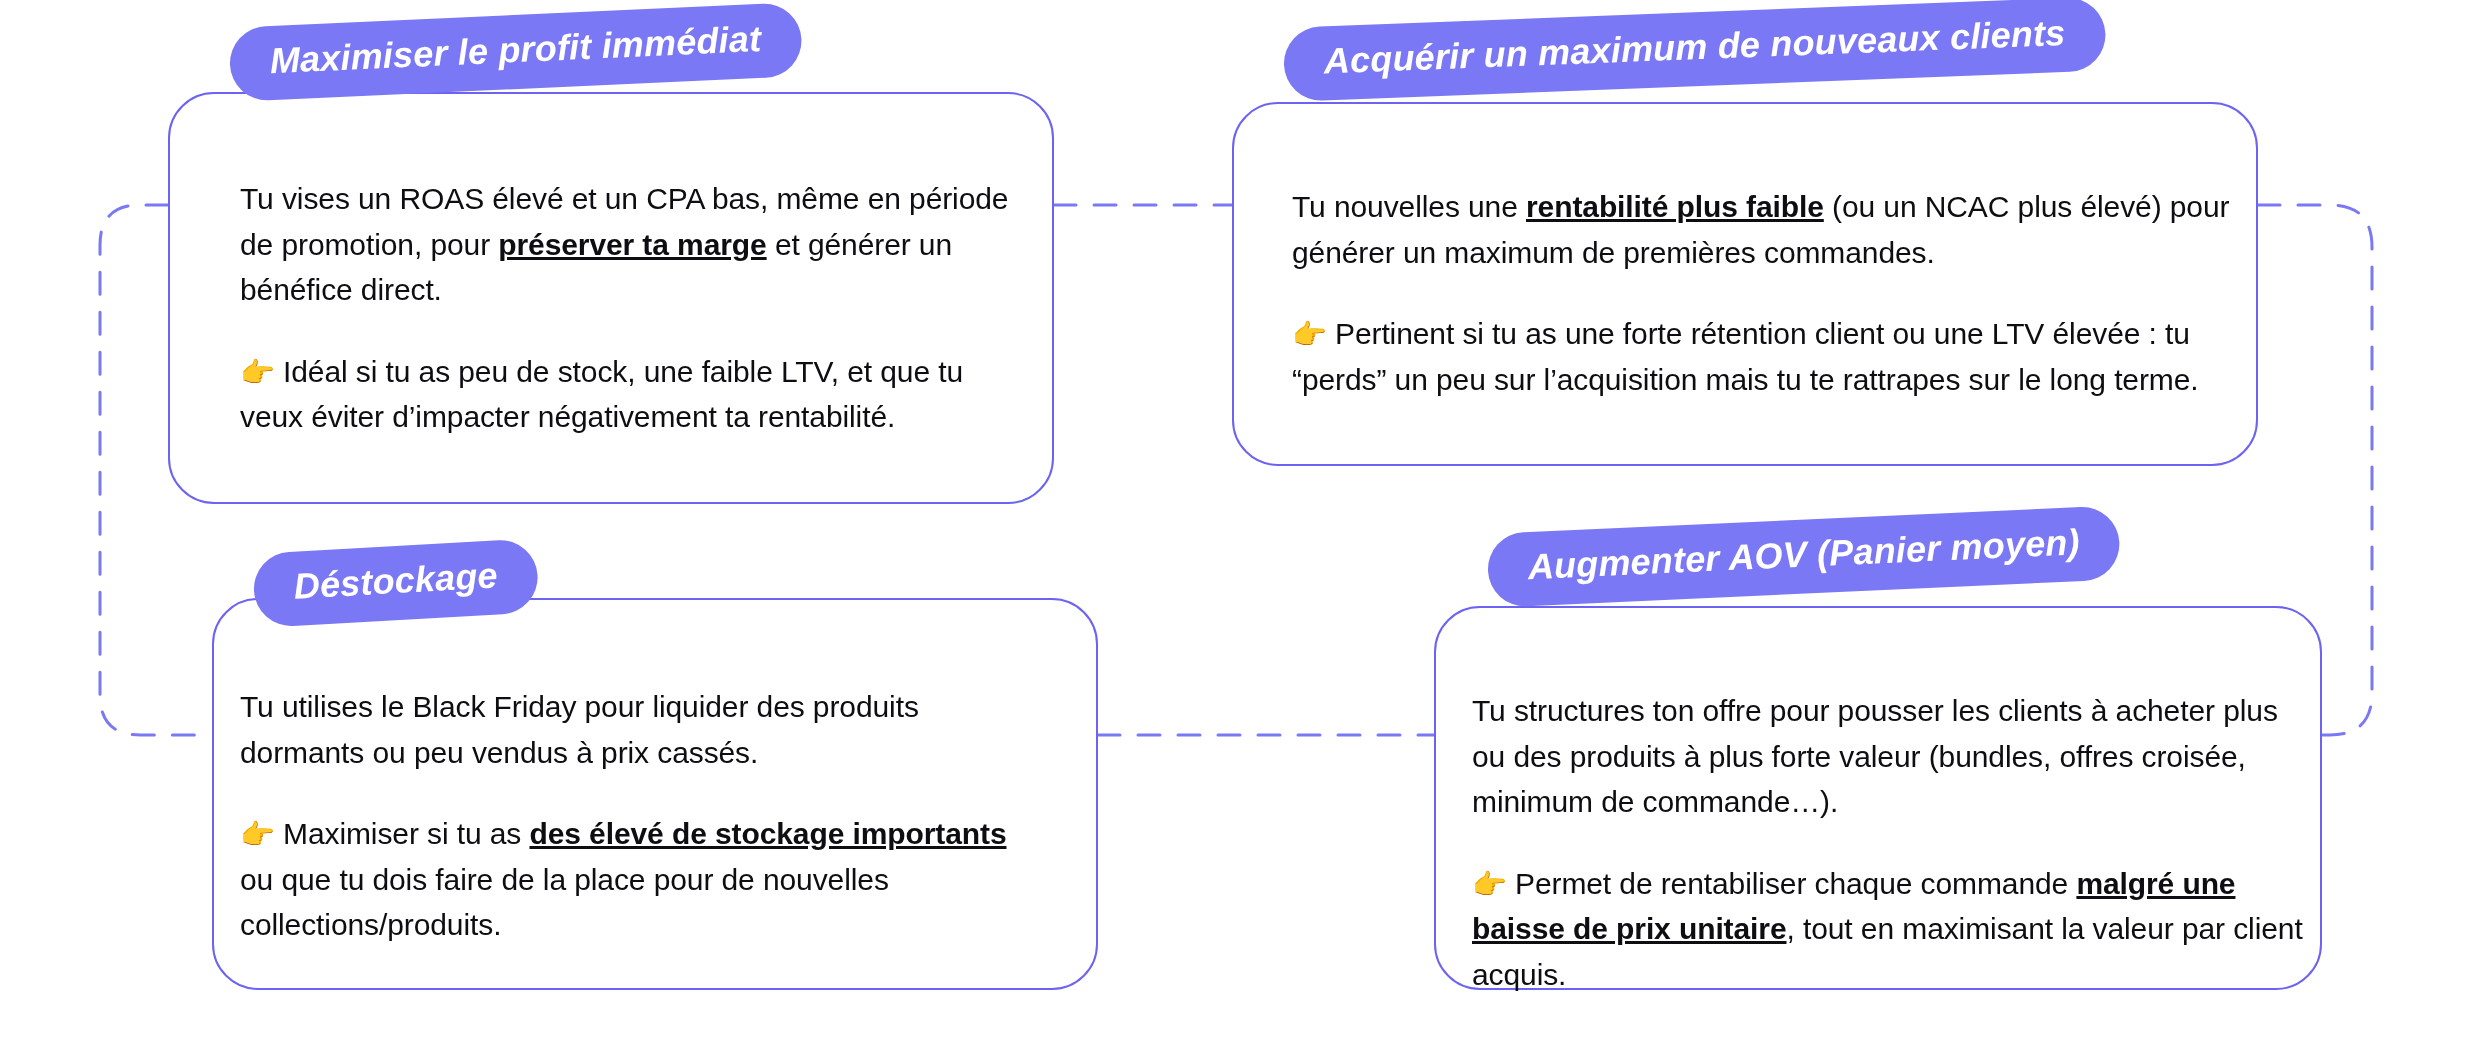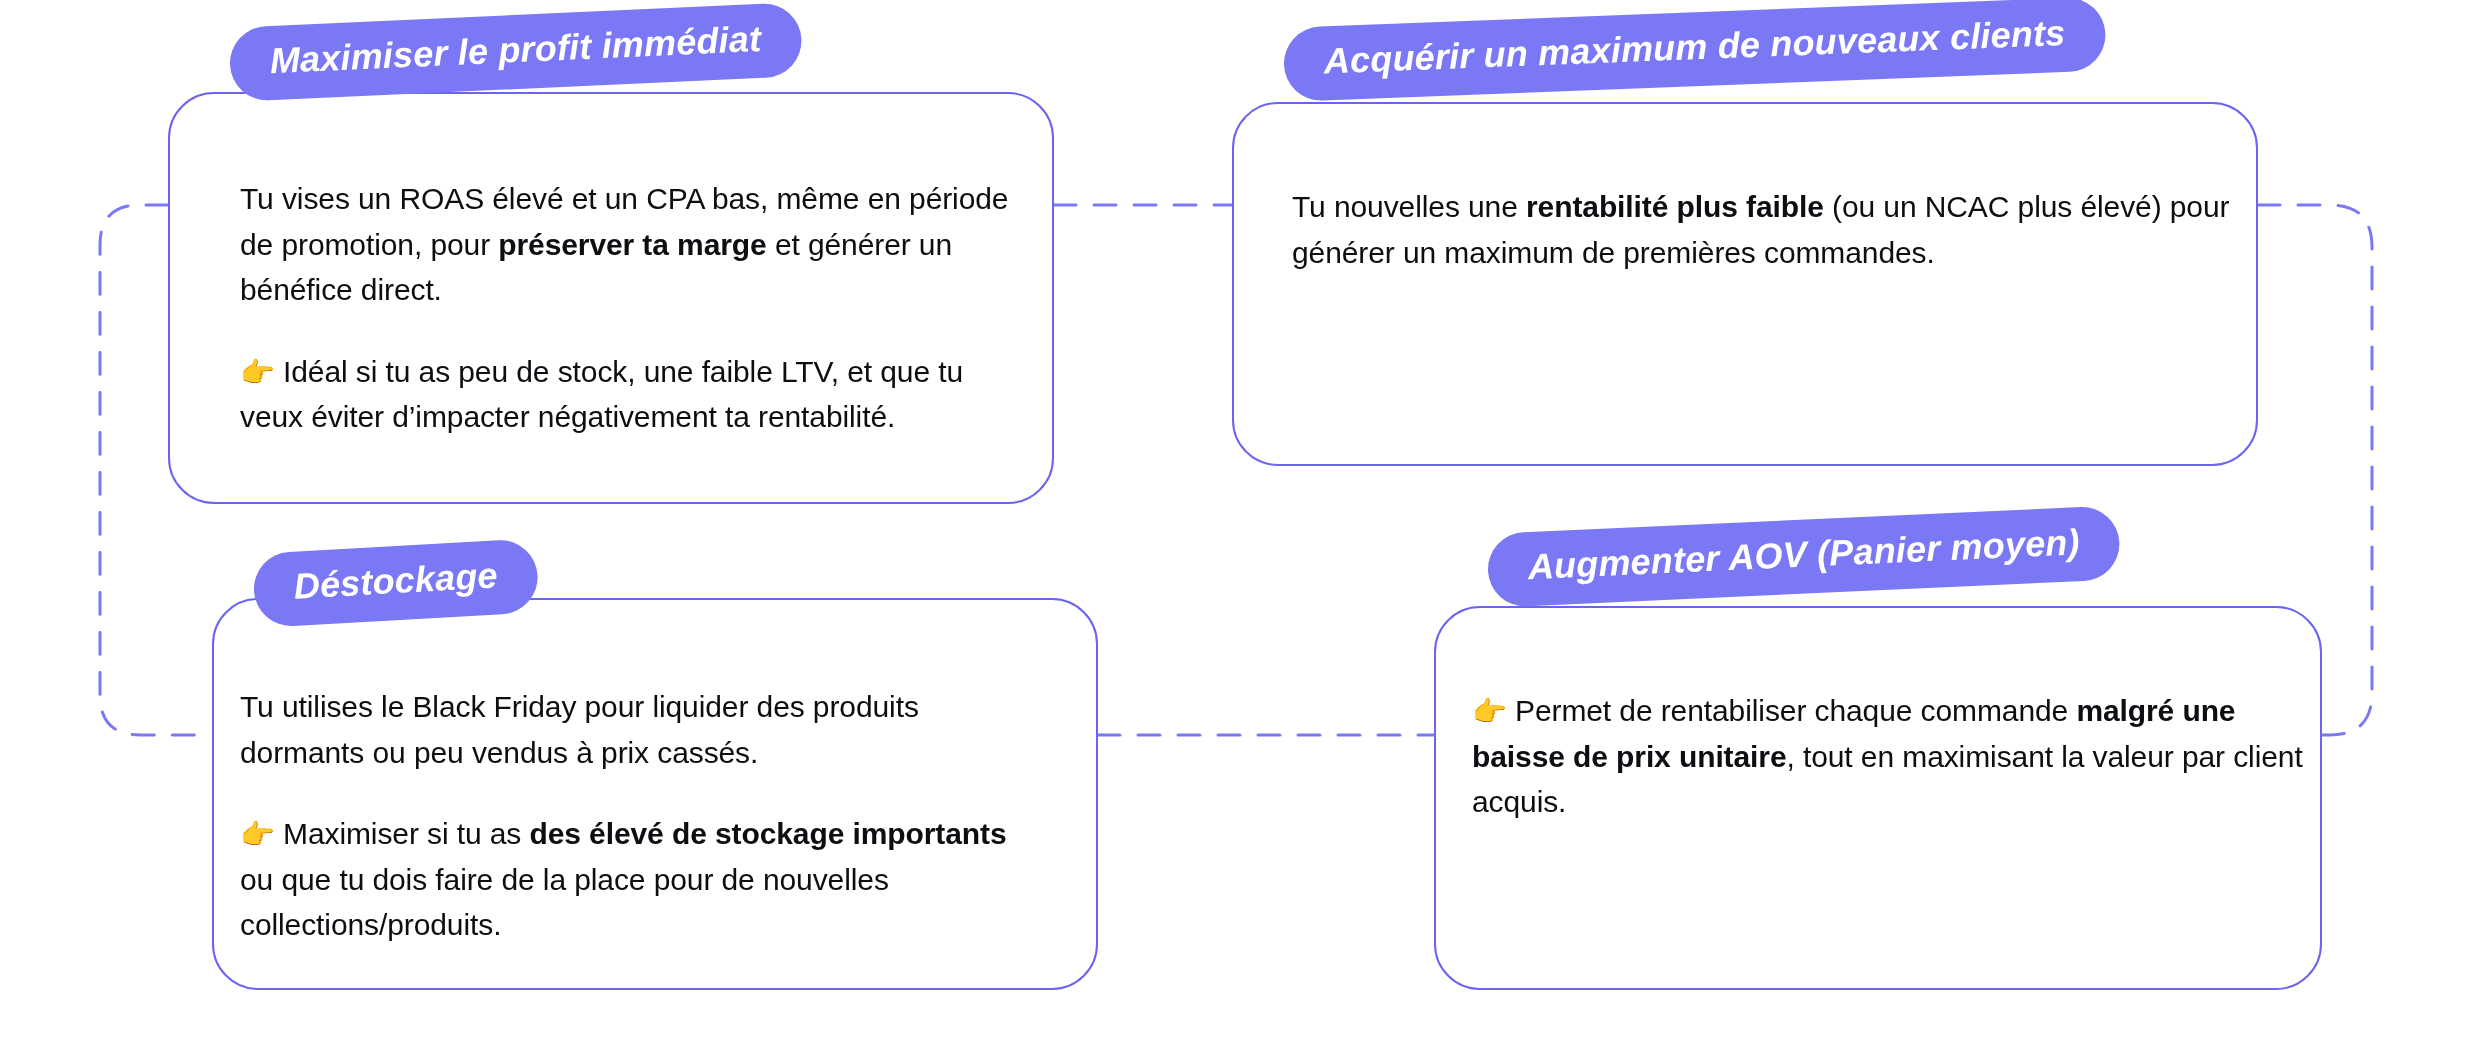--- a/index.html
+++ b/index.html
@@ -28,21 +28,21 @@
     box-sizing:border-box;
     z-index:4;
     color:#0d0d12;
     font-size:30px;
     line-height:1.52;
     letter-spacing:-0.1px;
     margin-top:28px;
   }
   .card-body p{margin:0 0 36px 0;}
   .card-body p:last-child{margin-bottom:0;}
-  .card-body b{font-weight:700;}
+  .card-body b{font-weight:700;text-decoration:underline;}
   .emoji{
     font-family:"DejaVu Sans",sans-serif;
     font-size:28px;
   }
 
   .badge{
     position:absolute;
     z-index:5;
     background:#7B78F5;
     color:#ffffff;
@@ -102,34 +102,40 @@
       <span class="emoji">👉</span><span> Idéal si tu as peu de stock, une faible LTV, et que tu veux éviter d’impacter négativement ta rentabilité.</span>
     </p>
   </div>
 
   <div class="card" id="card-2"></div>
   <div class="badge" id="badge-2">Acquérir un maximum de nouveaux clients</div>
   <div class="card-body" id="body-2">
     <p>
       <span>Tu nouvelles une </span><b>rentabilité plus faible</b><span> (ou un NCAC plus élevé) pour générer un maximum de premières commandes.</span>
     </p>
+    <p>
+      <span class="emoji">👉</span><span> Pertinent si tu as une forte rétention client ou une LTV élevée : tu “perds” un peu sur l’acquisition mais tu te rattrapes sur le long terme.</span>
+    </p>
   </div>
 
   <div class="card" id="card-3"></div>
   <div class="badge" id="badge-3">Déstockage</div>
   <div class="card-body" id="body-3">
     <p>
       <span>Tu utilises le Black Friday pour liquider des produits dormants ou peu vendus à prix cassés.</span>
     </p>
     <p>
       <span class="emoji">👉</span><span> Maximiser si tu as </span><b>des élevé de stockage importants</b><span> ou que tu dois faire de la place pour de nouvelles collections/produits.</span>
     </p>
   </div>
 
   <div class="card" id="card-4"></div>
   <div class="badge" id="badge-4">Augmenter AOV (Panier moyen)</div>
   <div class="card-body" id="body-4">
     <p>
+      <span>Tu structures ton offre pour pousser les clients à acheter plus ou des produits à plus forte valeur (bundles, offres croisée, minimum de commande…).</span>
+    </p>
+    <p>
       <span class="emoji">👉</span><span> Permet de rentabiliser chaque commande </span><b>malgré une baisse de prix unitaire</b><span>, tout en maximisant la valeur par client acquis.</span>
     </p>
   </div>
 
 </div>
 
 </body></html>

